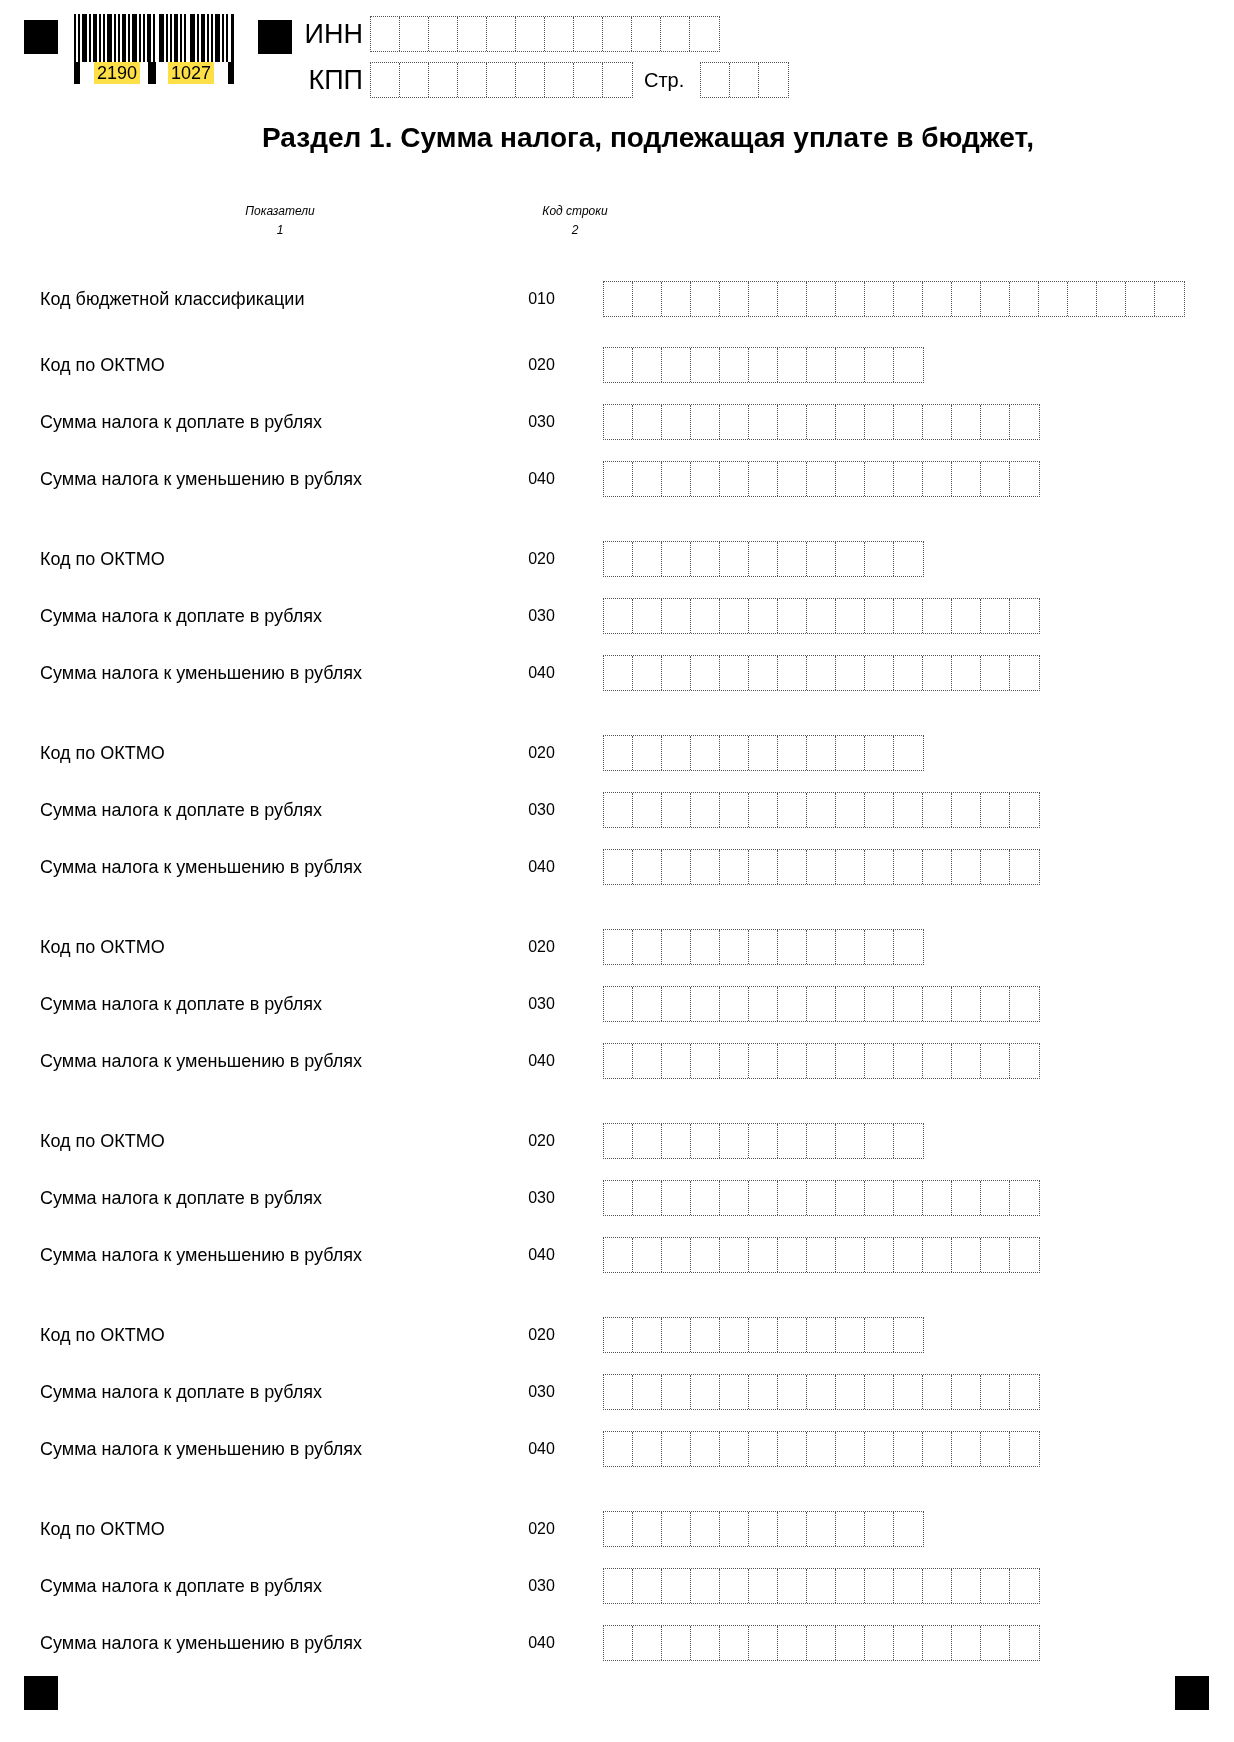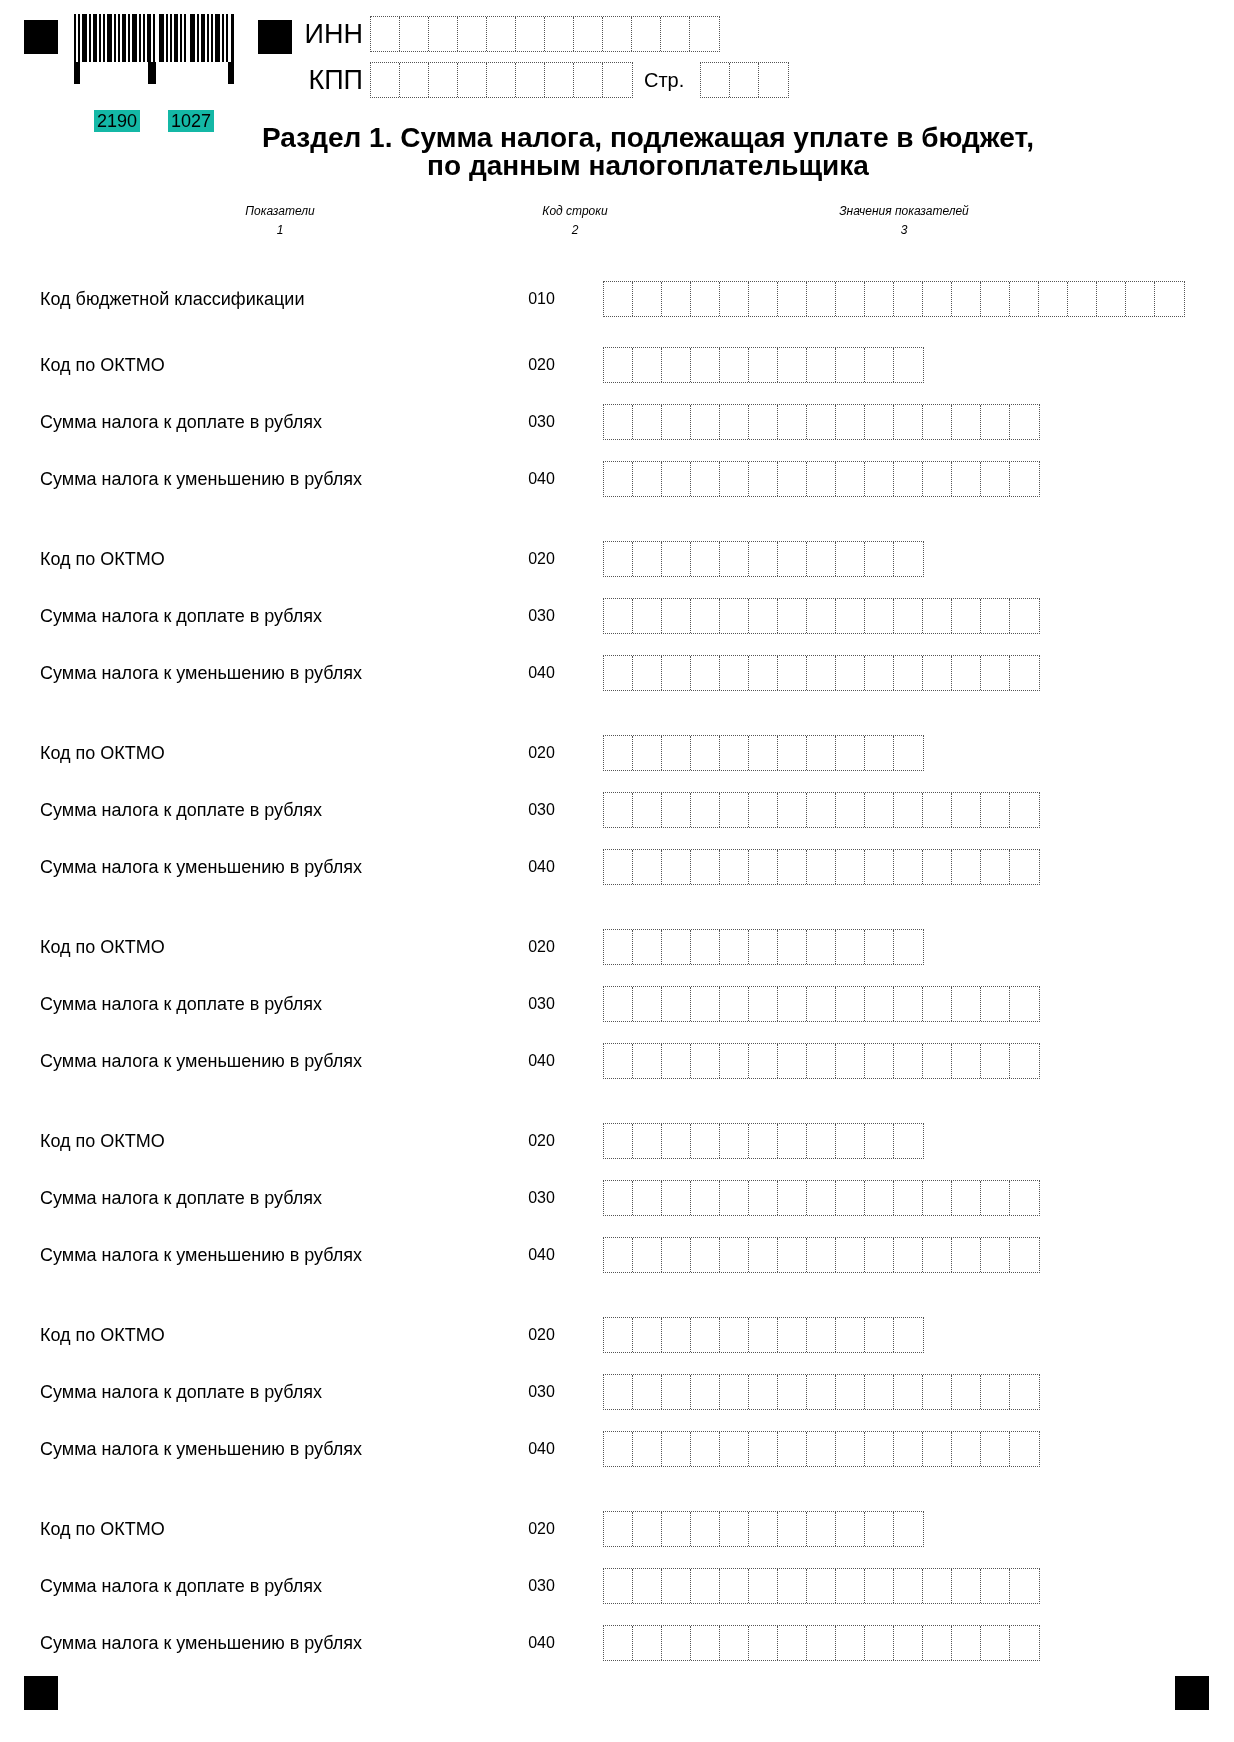--- a/index.html
+++ b/index.html
@@ -23,21 +23,21 @@
   .barcode{position:absolute;left:74px;top:14px;}
   .barcode-stub{position:absolute;top:62px;height:22px;background:#000;}
   .stub-l{left:74px;width:6px;}
   .stub-m{left:148px;width:8px;}
   .stub-r{left:228px;width:6px;}
   .barcode-digits{
     position:absolute;left:80px;top:62px;width:148px;
     display:flex;justify-content:space-around;
     font-size:18px;line-height:22px;background:transparent;
   }
-  .barcode-digits span{background:#14b8a6;padding:0 3px;margin-top:48px;}
+  .barcode-digits span{background:#fde047;padding:0 3px;}
 
   
   .field-label{position:absolute;left:295px;width:68px;text-align:right;font-size:27px;line-height:36px;}
   .inn-label{top:16px;}
   .kpp-label{top:62px;}
   .page-label{position:absolute;left:644px;top:62px;font-size:20px;line-height:36px;}
 
   .cellrow{
     position:absolute;
     display:inline-flex;
@@ -159,34 +159,29 @@
 
   <div class="page-label">Стр.</div>
   <div class="cellrow page-cells">
       <div class="cell"></div>
       <div class="cell"></div>
       <div class="cell"></div>
     </div>
 
   <div class="title">
     <div>Раздел 1. Сумма налога, подлежащая уплате в бюджет,</div>
-    <div>по данным налогоплательщика</div>
   </div>
 
   <div class="ch ch1">
     <div>Показатели</div>
     <div>1</div>
   </div>
   <div class="ch ch2">
     <div>Код строки</div>
     <div>2</div>
-  </div>
-  <div class="ch ch3">
-    <div>Значения показателей</div>
-    <div>3</div>
   </div>
 
   <div class="table">
   <div class="row gap-first">
     <div class="label">Код бюджетной классификации</div>
     <div class="code">010</div>
     <div class="cells">
           <div class="cell"></div>
           <div class="cell"></div>
           <div class="cell"></div>

